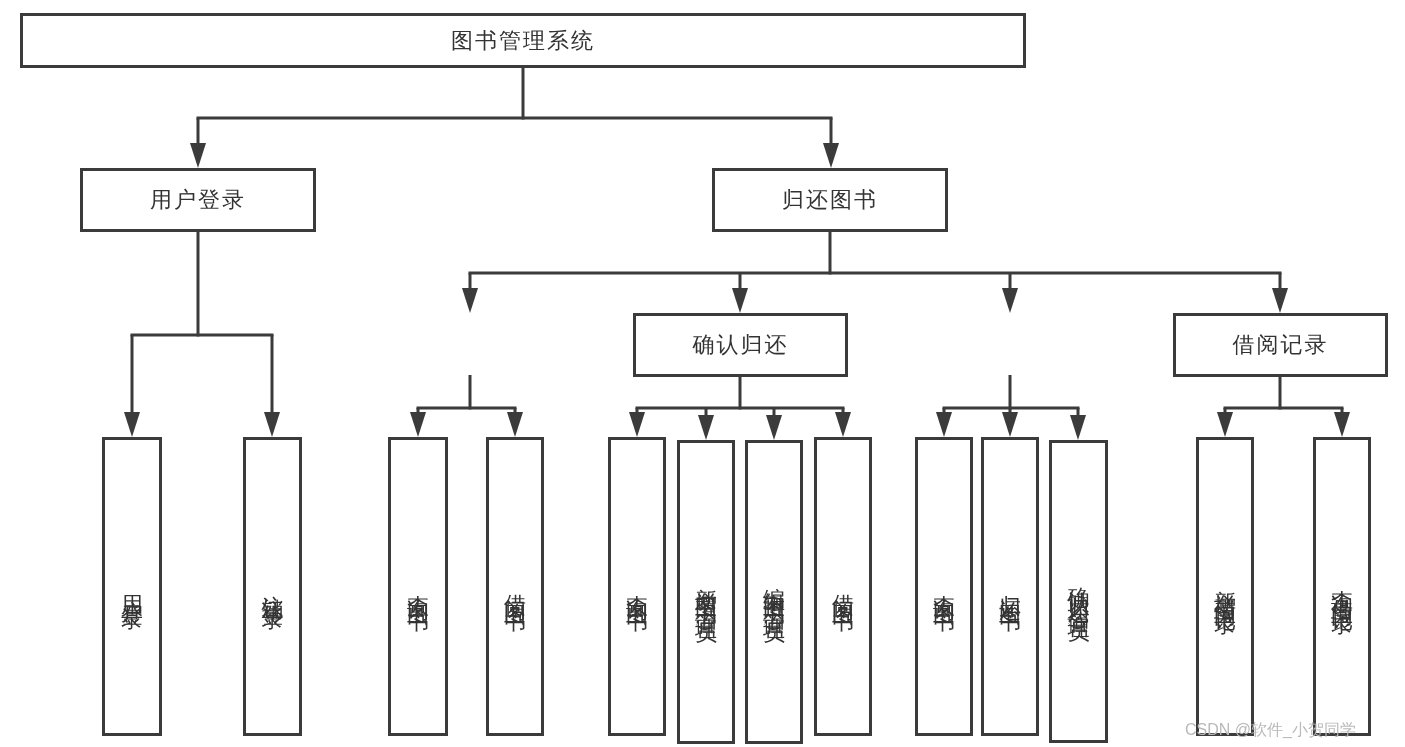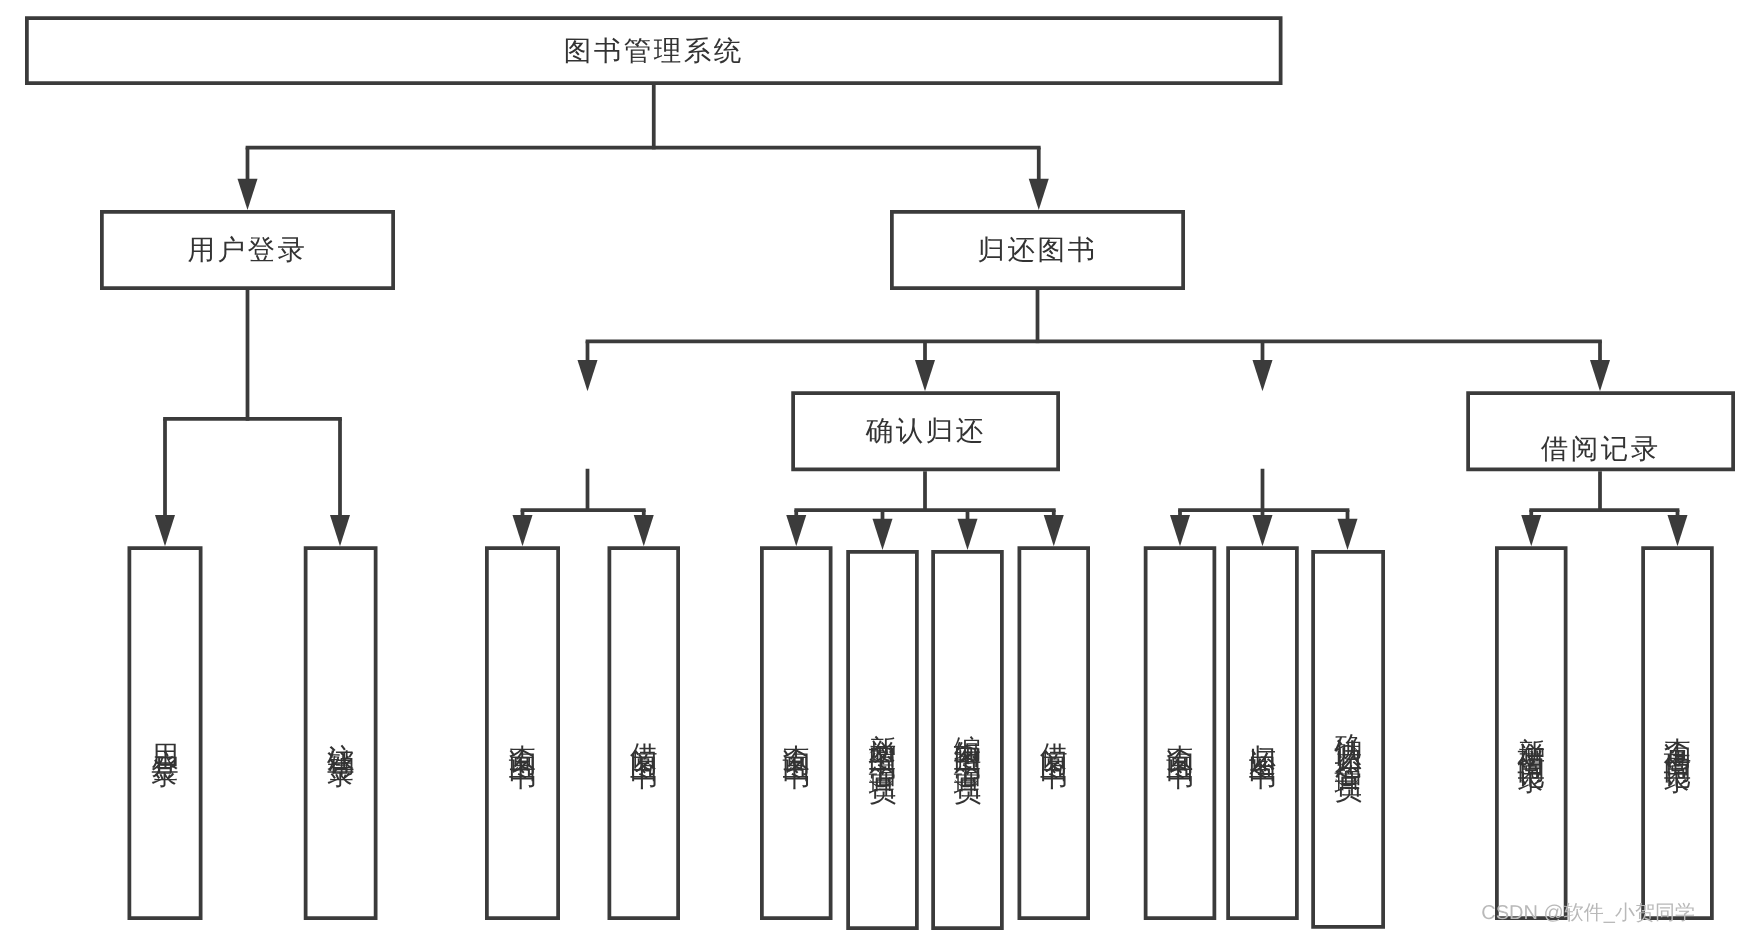--- a/index.html
+++ b/index.html
@@ -128,21 +128,21 @@
   <div class="box" style="left:80px; top:168px; width:236px; height:64px;">
     <span>用户登录</span>
   </div>
   <div class="box" style="left:712px; top:168px; width:236px; height:64px;">
     <span>归还图书</span>
   </div>
 
   <div class="box" style="left:633px; top:313px; width:215px; height:64px;">
     <span>确认归还</span>
   </div>
-  <div class="box" style="left:1173px; top:313px; width:215px; height:64px;align-items:flex-end;">
+  <div class="box" style="left:1173px; top:313px; width:215px; height:64px;">
     <span>借阅记录</span>
   </div>
 
   <div class="box vertical" style="left:102px; top:437px; width:60px; height:299px;">
     <span>用户登录</span>
   </div>
   <div class="box vertical" style="left:243px; top:437px; width:59px; height:299px;">
     <span>注销登录</span>
   </div>
 

